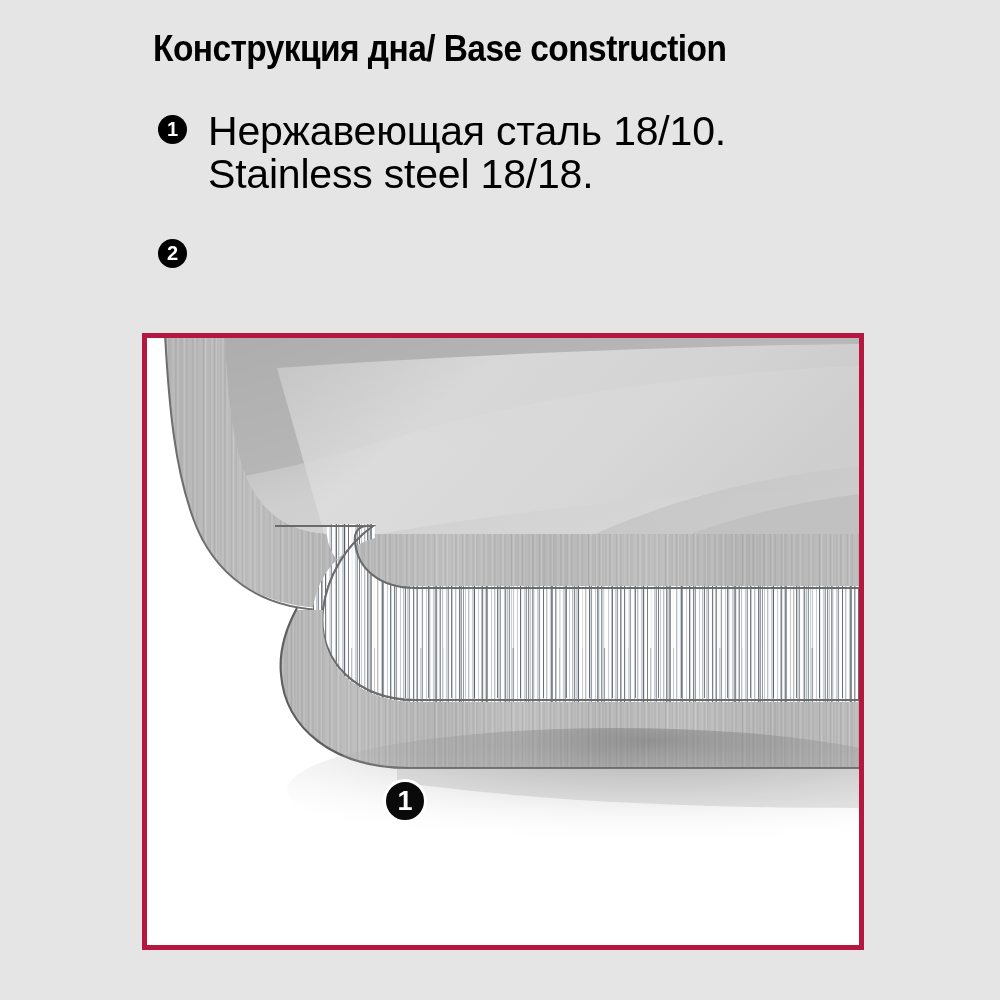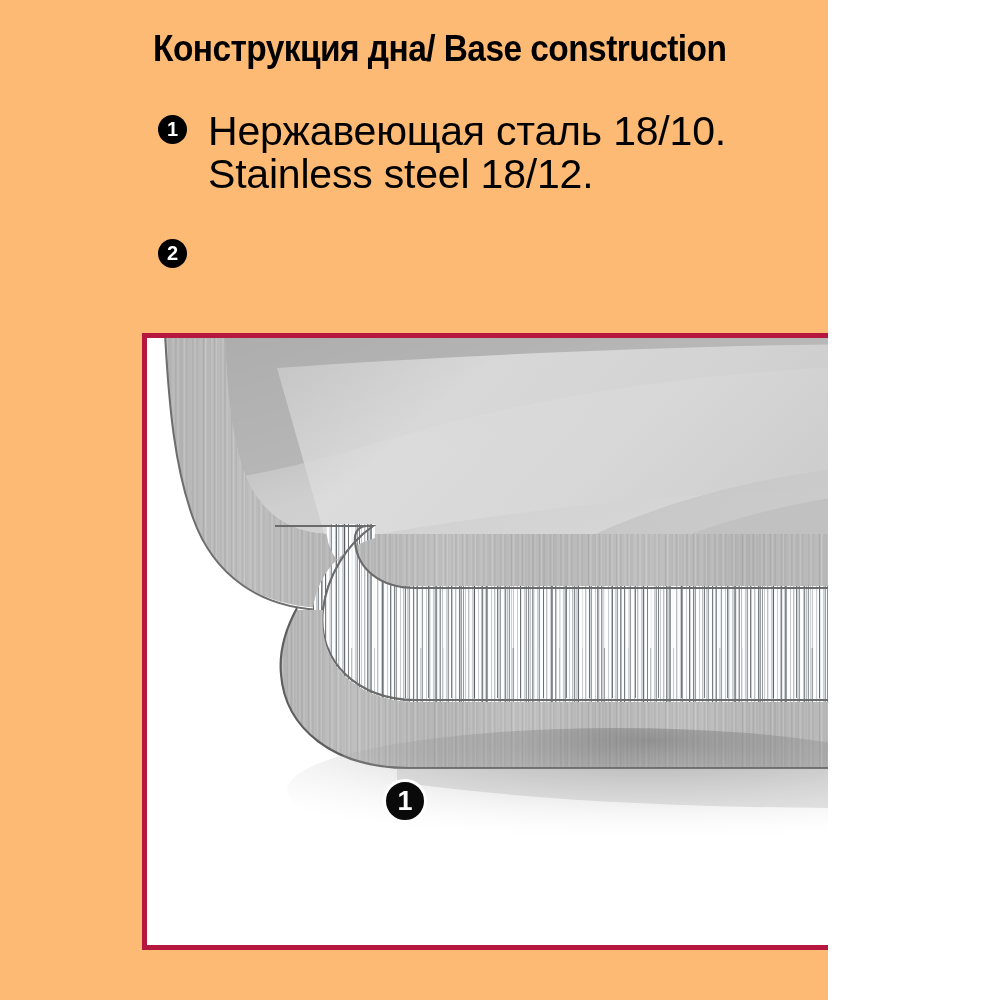--- a/index.html
+++ b/index.html
@@ -2,23 +2,23 @@
 <html><head>
 <meta charset="utf-8">
 <style>
   html, body {
     margin: 0;
     padding: 0;
     background: #ffffff;
   }
   #page {
     position: relative;
-    width: 828px;
+    width: 1000px;
     height: 1000px;
-    background: #fdba74;
+    background: #e5e5e5;
     overflow: hidden;
     font-family: "Liberation Sans", sans-serif;
     -webkit-font-smoothing: antialiased;
   }
 
   
   .page-title {
     position: absolute;
     left: 153px;
     top: 28px;
@@ -113,21 +113,21 @@
 <div id="page">
 
   <div class="page-title">Конструкция дна/ Base construction</div>
 
   <div class="legend">
 
     <div class="legend-item">
       <div class="legend-marker">1</div>
       <div class="legend-text">
         <div class="legend-line">Нержавеющая сталь 18/10.</div>
-        <div class="legend-line">Stainless steel 18/12.</div>
+        <div class="legend-line">Stainless steel 18/18.</div>
       </div>
     </div>
 
     <div class="legend-item" style="margin-top:38px;">
       <div class="legend-marker">2</div>
       <div class="legend-text">
       </div>
     </div>
 
   </div>

